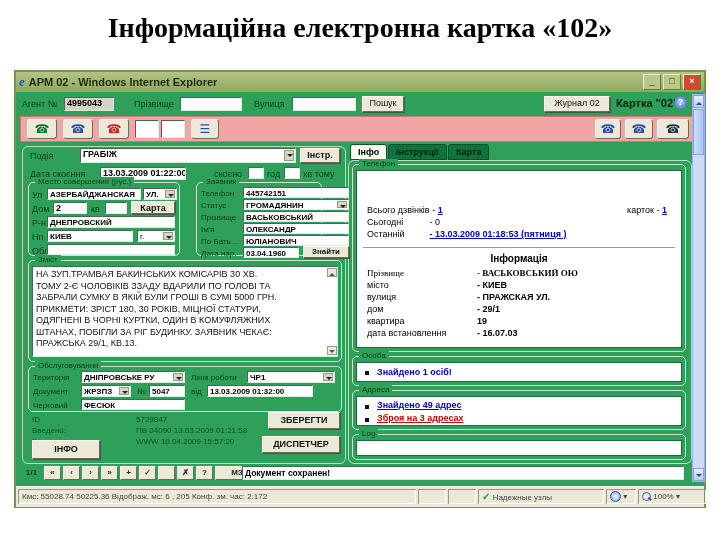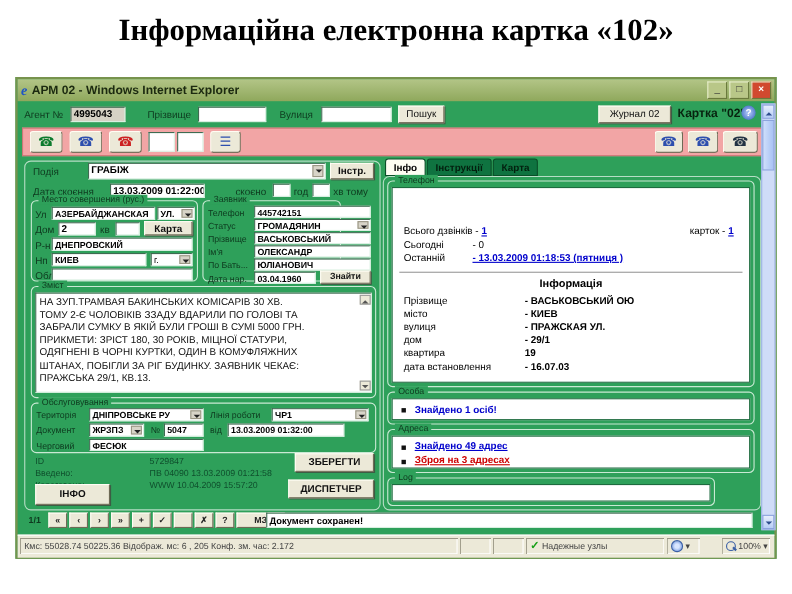--- a/index.html
+++ b/index.html
@@ -161,21 +161,21 @@
       <span class="abs btn bold" style="left:102px;top:18px;width:44px;height:13px;">Карта</span>
       <span class="abs lbl" style="left:3px;top:35px;">Р-н</span>
       <span class="abs inp bold" style="left:18px;top:33px;width:128px;height:12px;font-size:8px;">ДНЕПРОВСКИЙ</span>
       <span class="abs lbl" style="left:3px;top:49px;">Нп</span>
       <span class="abs inp bold" style="left:18px;top:47px;width:86px;height:12px;font-size:8px;">КИЕВ</span>
       <span class="abs combo" style="left:108px;top:47px;width:38px;height:12px;font-size:8px;"><span>г.</span><span class="dd"></span></span>
       <span class="abs lbl" style="left:3px;top:63px;">Обл</span>
       <span class="abs inp" style="left:18px;top:61px;width:128px;height:11px;"></span>
     </div>
 
-    <div class="abs grp" style="left:168px;top:110px;width:126px;height:74px;">
+    <div class="abs grp" style="left:180px;top:110px;width:126px;height:74px;">
       <span class="legend">Заявник</span>
       <span class="abs lbl small" style="left:4px;top:6px;">Телефон</span>
       <span class="abs inp bold" style="left:46px;top:4px;width:106px;height:11px;font-size:8px;">445742151</span>
       <span class="abs lbl small" style="left:4px;top:18px;">Статус</span>
       <span class="abs combo bold" style="left:46px;top:16px;width:106px;height:11px;font-size:8px;"><span>ГРОМАДЯНИН</span><span class="dd"></span></span>
       <span class="abs lbl small" style="left:4px;top:30px;">Прізвище</span>
       <span class="abs inp bold" style="left:46px;top:28px;width:106px;height:11px;font-size:8px;">ВАСЬКОВСЬКИЙ</span>
       <span class="abs lbl small" style="left:4px;top:42px;">Ім'я</span>
       <span class="abs inp bold" style="left:46px;top:40px;width:106px;height:11px;font-size:8px;">ОЛЕКСАНДР</span>
       <span class="abs lbl small" style="left:4px;top:54px;">По Бать...</span>
@@ -245,21 +245,21 @@
         <div class="abs prow" style="left:10px;top:46px;">
           <span style="display:inline-block;width:60px;">Сьогодні</span>
           <span>- 0</span>
         </div>
         <div class="abs prow" style="left:10px;top:58px;">
           <span style="display:inline-block;width:60px;">Останній</span>
           <span class="lnk">- 13.03.2009 01:18:53 (пятниця )</span>
         </div>
         <div class="abs" style="left:6px;right:6px;top:76px;border-top:1px solid #999;"></div>
         <div class="abs prow pval" style="left:0;right:0;top:82px;text-align:center;font-size:10px;">Інформація</div>
-        <div class="abs prow" style="left:10px;top:97px;"><span style="display:inline-block;width:110px;">Прізвище</span><span class="pval">- ВАСЬКОВСЬКИЙ ОЮ</span></div>
+        <div class="abs prow" style="left:10px;top:97px;font-family:Liberation Serif, serif;"><span style="display:inline-block;width:110px;">Прізвище</span><span class="pval">- ВАСЬКОВСЬКИЙ ОЮ</span></div>
         <div class="abs prow" style="left:10px;top:109px;"><span style="display:inline-block;width:110px;">місто</span><span class="pval">- КИЕВ</span></div>
         <div class="abs prow" style="left:10px;top:121px;"><span style="display:inline-block;width:110px;">вулиця</span><span class="pval">- ПРАЖСКАЯ УЛ.</span></div>
         <div class="abs prow" style="left:10px;top:133px;"><span style="display:inline-block;width:110px;">дом</span><span class="pval">- 29/1</span></div>
         <div class="abs prow" style="left:10px;top:145px;"><span style="display:inline-block;width:110px;">квартира</span><span class="pval">19</span></div>
         <div class="abs prow" style="left:10px;top:157px;"><span style="display:inline-block;width:110px;">дата встановлення</span><span class="pval">- 16.07.03</span></div>
       </div>
     </div>
 
     <div class="abs grp" style="left:336px;top:284px;width:334px;height:30px;">
       <span class="legend">Особа</span>
@@ -272,21 +272,21 @@
     <div class="abs grp" style="left:336px;top:318px;width:334px;height:40px;">
       <span class="legend">Адреса</span>
       <div class="abs wbox" style="left:3px;top:5px;right:3px;bottom:3px;">
         <span class="abs bullet" style="left:8px;top:8px;"></span>
         <span class="abs lnk" style="left:20px;top:3px;font-size:9px;">Знайдено 49 адрес</span>
         <span class="abs bullet" style="left:8px;top:21px;"></span>
         <span class="abs lnk red" style="left:20px;top:16px;font-size:9px;">Зброя на 3 адресах</span>
       </div>
     </div>
 
-    <div class="abs grp" style="left:336px;top:362px;width:298px;height:26px;">
+    <div class="abs grp" style="left:336px;top:362px;width:334px;height:26px;">
       <span class="legend">Log</span>
       <div class="abs wbox" style="left:3px;top:5px;right:3px;bottom:3px;"></div>
     </div>
 
     <span class="abs lbl bold" style="left:10px;top:396px;font-size:8px;">1/1</span>
     <span class="abs nbtn" style="left:28px;top:394px;width:17px;height:14px;">«</span>
     <span class="abs nbtn" style="left:47px;top:394px;width:17px;height:14px;">‹</span>
     <span class="abs nbtn" style="left:66px;top:394px;width:17px;height:14px;">›</span>
     <span class="abs nbtn" style="left:85px;top:394px;width:17px;height:14px;">»</span>
     <span class="abs nbtn" style="left:104px;top:394px;width:17px;height:14px;">+</span>
@@ -302,17 +302,17 @@
       <span id="sthumb"></span>
       <span class="sbtn dn"></span>
     </div>
 
     <div class="abs" id="statusbar">
       <span class="sseg" style="left:2px;width:398px;">Кмс:  55028.74   50225.36     Відображ. мс:  6 , 205     Конф. зм. час:  2.172</span>
       <span class="sseg" style="left:402px;width:28px;"></span>
       <span class="sseg" style="left:432px;width:28px;"></span>
       <span class="sseg" style="left:462px;width:126px;"><span class="check">✓</span> <span>Надежные узлы</span></span>
       <span class="sseg" style="left:590px;width:30px;"><span class="globe"></span> ▾</span>
-      <span class="sseg" style="left:640px;width:44px;"><span class="mag"></span> <span>100%</span> ▾</span>
+      <span class="sseg" style="left:622px;width:68px;"><span class="mag"></span> <span>100%</span> ▾</span>
     </div>
 
   </div>
 </div>
 
 </body></html>

